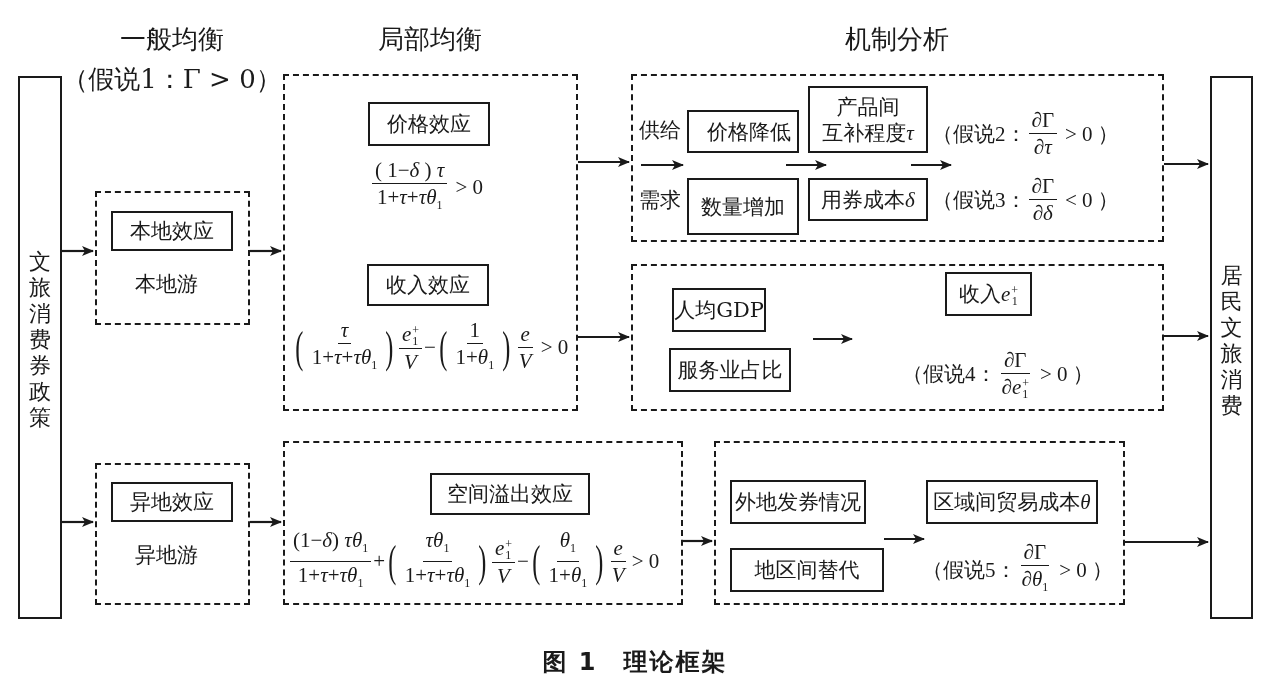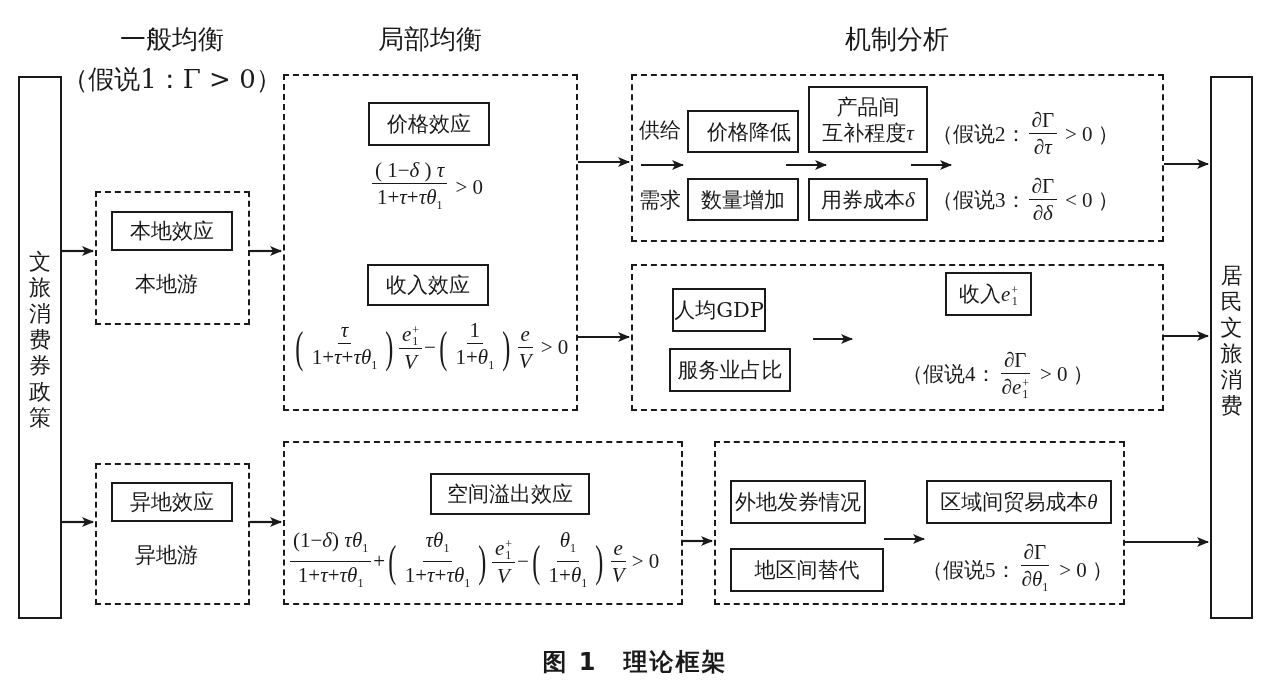--- a/index.html
+++ b/index.html
@@ -135,21 +135,21 @@
       <span class="num">e</span>
       <span class="den">V</span>
     </span>
   <span class="rm" style="margin-left:2px;">&gt; 0</span>
 </div>
 
 <div class="dash" style="left:631px; top:74px; width:533px; height:168px;"></div>
 <div class="lbl" style="left:639px; top:116px;">供给</div>
 <div class="lbl" style="left:639px; top:186px;">需求</div>
 <div class="box" style="left:687px; top:110px; width:112px; height:43px;padding-left:12px;">价格降低</div>
-<div class="box" style="left:687px; top:178px; width:112px; height:43px;">数量增加</div>
+<div class="box" style="left:687px; top:178px; width:112px; height:57px;">数量增加</div>
 <div class="box" style="left:808px; top:86px; width:120px; height:67px; flex-direction:column;">
   <span>产品间</span>
   <span><span>互补程度</span><span class="math">τ</span></span>
 </div>
 <div class="box" style="left:808px; top:178px; width:120px; height:43px;align-items:center;">
   <span>用券成本</span>
     <span class="math">δ</span>
 </div>
 <div class="eq" style="left:932px; top:108px;">
   <span>（假说2：</span>
@@ -186,21 +186,21 @@
           <span>+</span>
           <span>1</span>
         </span></span>
     </span>
   <span style="margin-left:6px;">&gt; 0 ）</span>
 </div>
 
 <div class="dash" style="left:714px; top:441px; width:411px; height:164px;"></div>
 <div class="box" style="left:730px; top:480px; width:136px; height:44px;">外地发券情况</div>
 <div class="box" style="left:730px; top:548px; width:154px; height:44px;">地区间替代</div>
-<div class="box" style="left:926px; top:480px; width:186px; height:44px;">
+<div class="box" style="left:926px; top:480px; width:172px; height:44px;">
   <span>区域间贸易成本</span>
     <span class="math">θ</span>
 </div>
 <div class="eq" style="left:922px; top:540px;">
   <span>（假说5：</span>
   <span class="frac math">
       <span class="num rm">∂Γ</span>
       <span class="den">∂θ<sub>1</sub></span>
     </span>
   <span style="margin-left:6px;">&gt; 0 ）</span>

